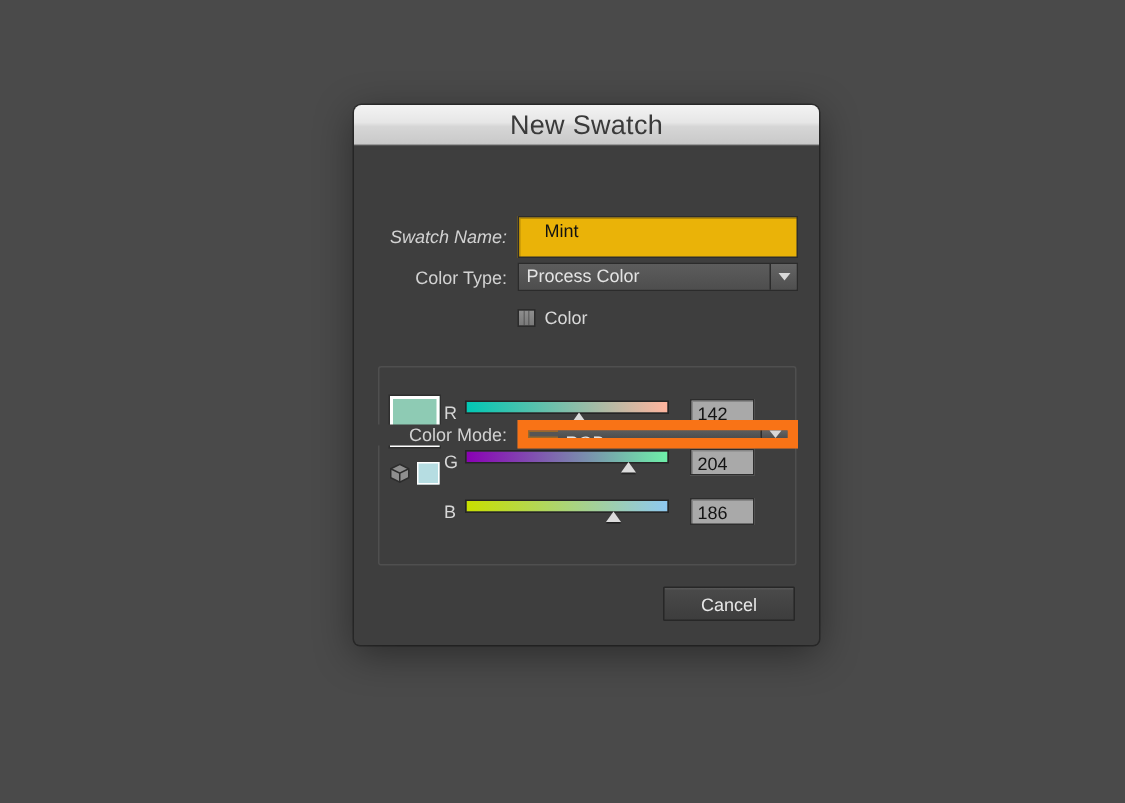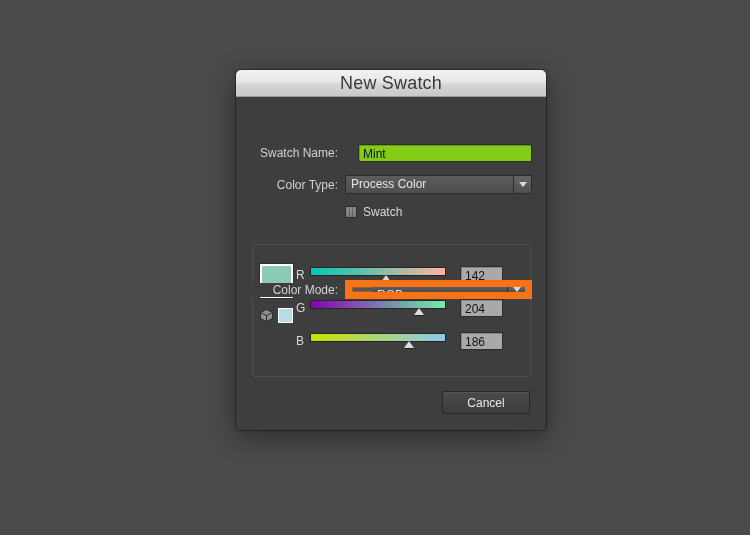--- a/index.html
+++ b/index.html
@@ -57,31 +57,31 @@
   }
   .field-label {
     font-size: 12px;
     color: #d2d2d2;
     text-align: right;
     white-space: nowrap;
   }
 
   
   #row-swatch-name { left: 14px; top: 47px; width: 282px; }
-  #row-swatch-name .field-label { width: 88px; margin-right: 20px; }
+  #row-swatch-name .field-label { width: 88px; margin-right: 7px; font-style: italic; }
   .text-input {
     flex: 1;
-    height: 18px;
-    background: #84cc16;
+    height: 28px;
+    background: #eab308;
     border: 1px solid #2d2d2d;
     box-shadow: inset 1px 1px 0 rgba(0,0,0,0.22);
     color: #121212;
     font-size: 12px;
     line-height: 18px;
-    padding: 0 4px;
+    padding: 0 17px;
     box-sizing: border-box;
     overflow: hidden;
     white-space: nowrap;
   }
 
   
   #row-color-type { left: 14px; top: 78px; width: 282px; }
   #row-color-type .field-label { width: 88px; margin-right: 7px; }
   .dropdown {
     flex: 1;
@@ -286,21 +286,21 @@
       <div class="dropdown">
         <div class="dd-value">Process Color</div>
         <div class="dd-arrow">
             <span class="tri"></span>
           </div>
       </div>
     </div>
 
     <div class="field-row" id="row-global">
       <span class="checkbox"></span>
-      <span class="cb-label">Swatch</span>
+      <span class="cb-label">Color</span>
     </div>
 
     <div id="group-frame"></div>
 
     <div class="field-row" id="row-color-mode">
       <span class="field-label">Color Mode:</span>
       <div class="dropdown focused">
         <div class="dd-value">RGB</div>
         <div class="dd-arrow">
             <span class="tri"></span>

